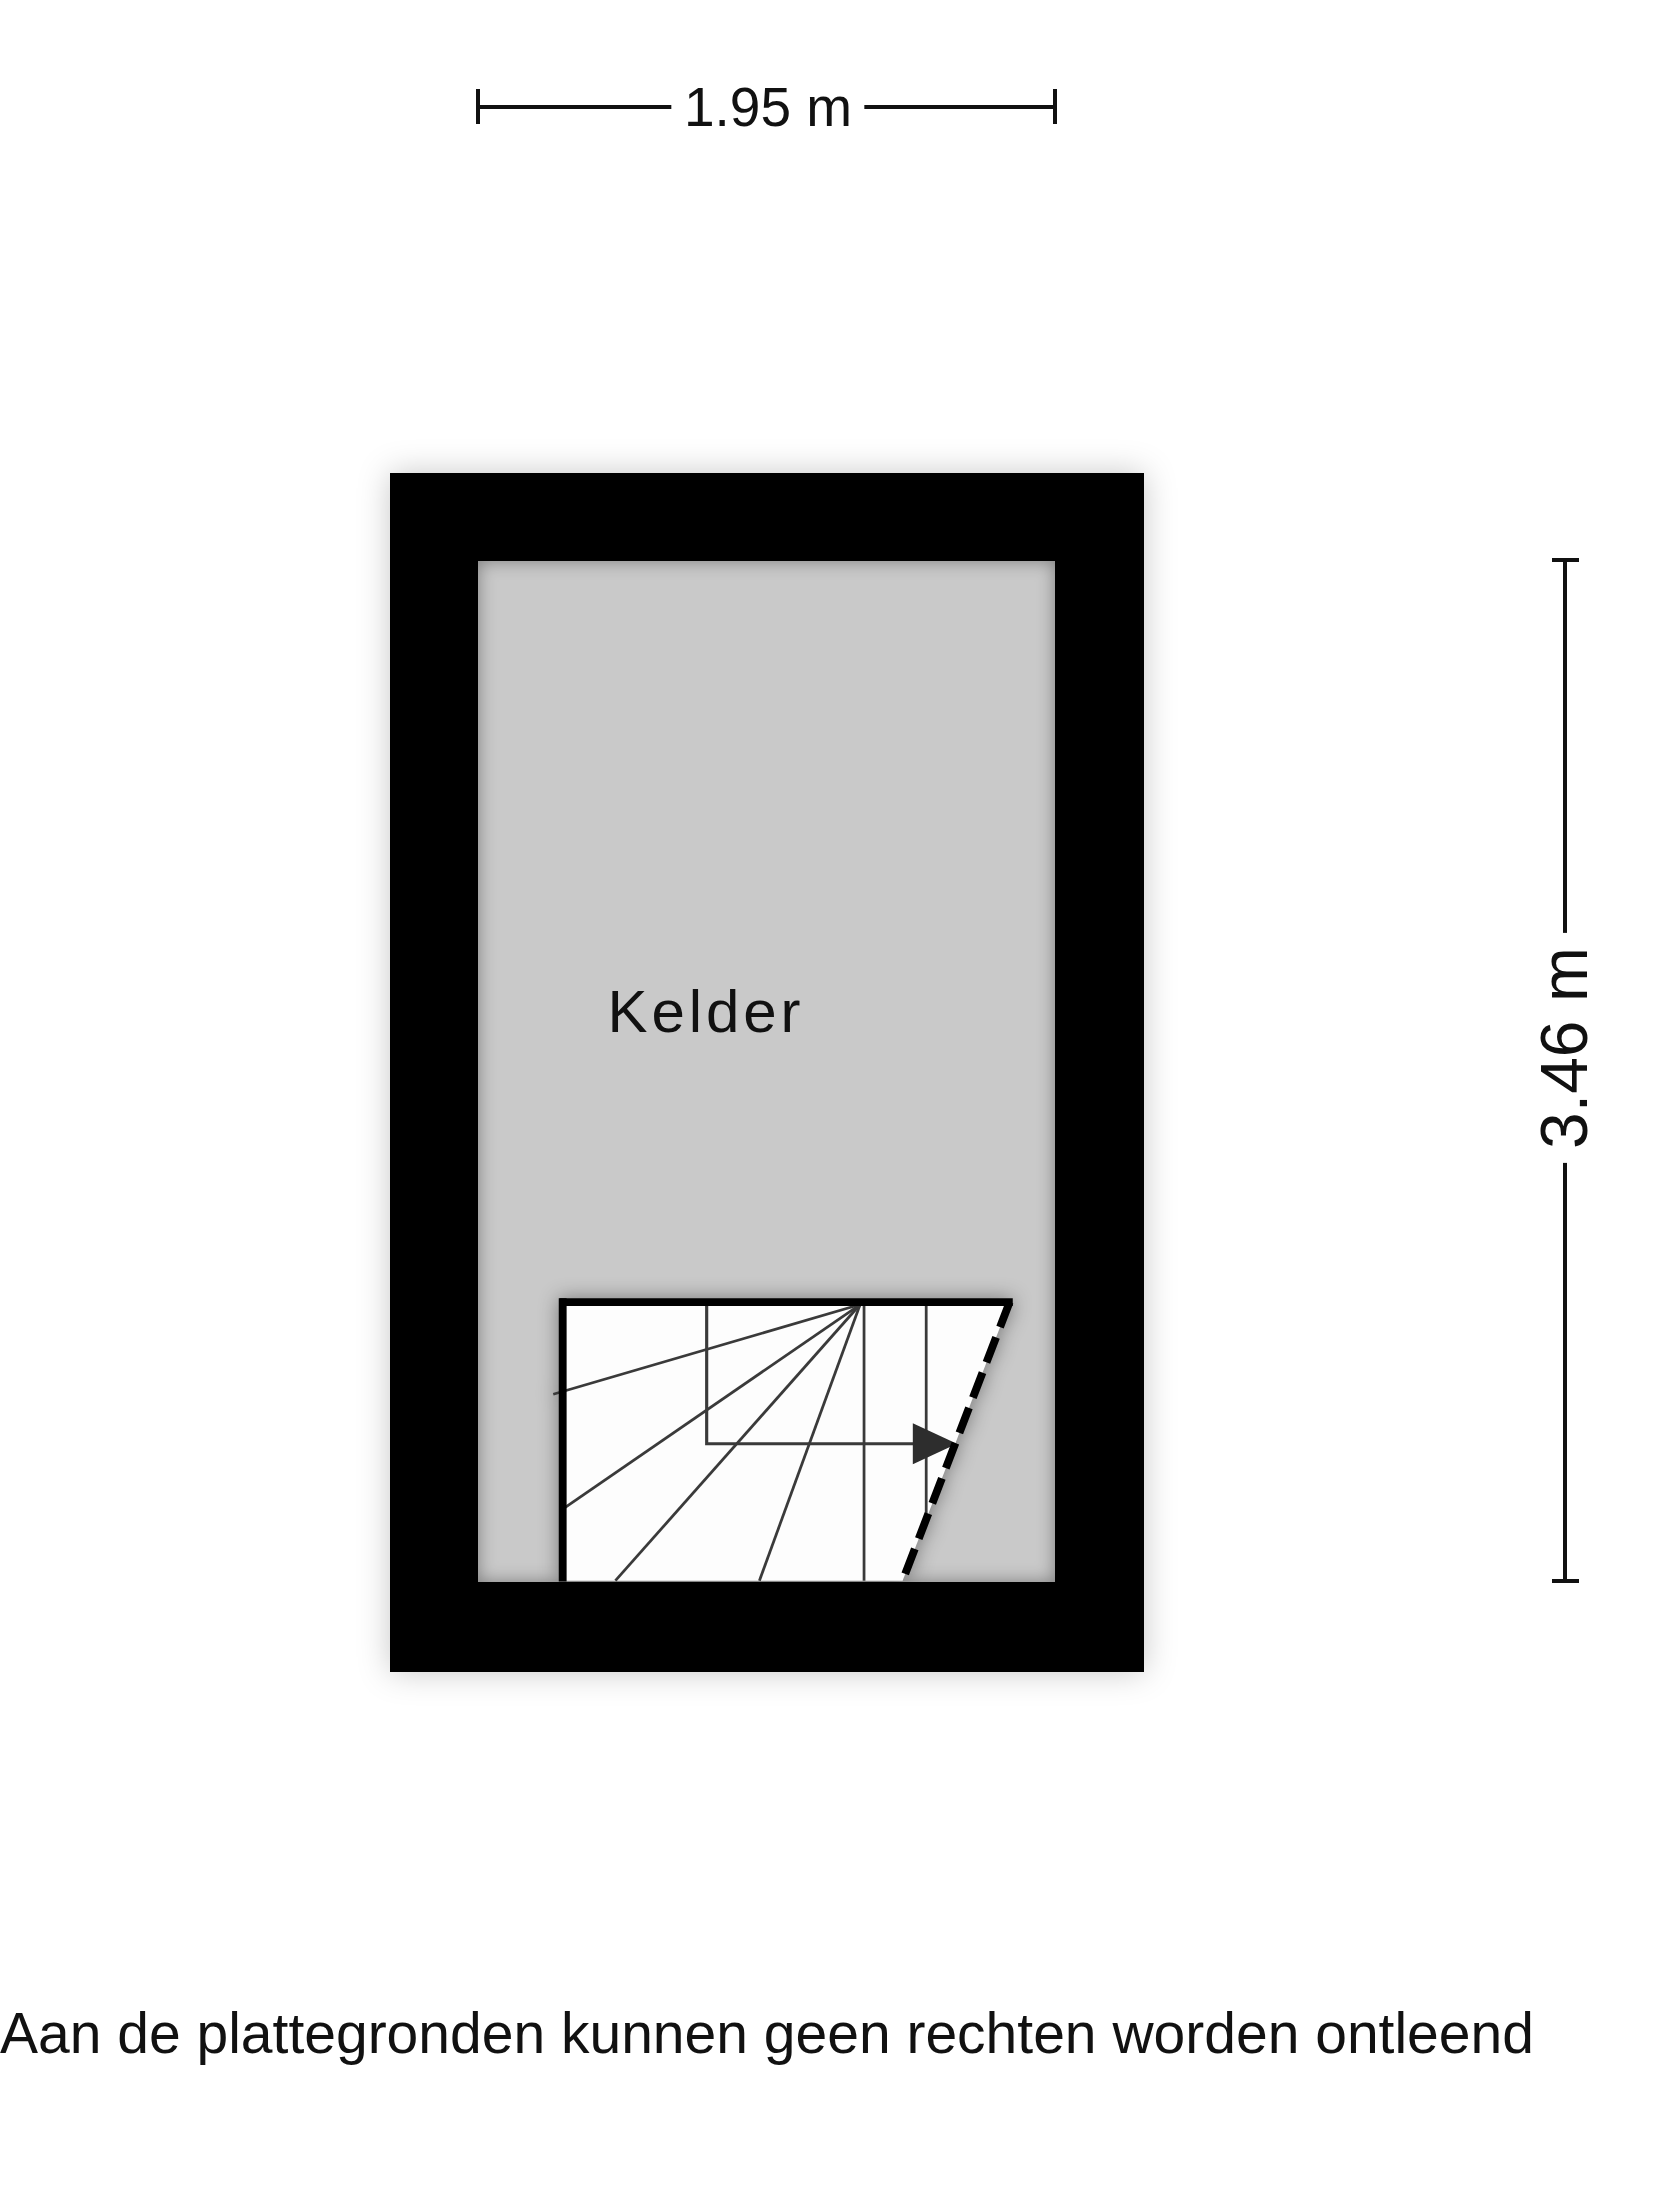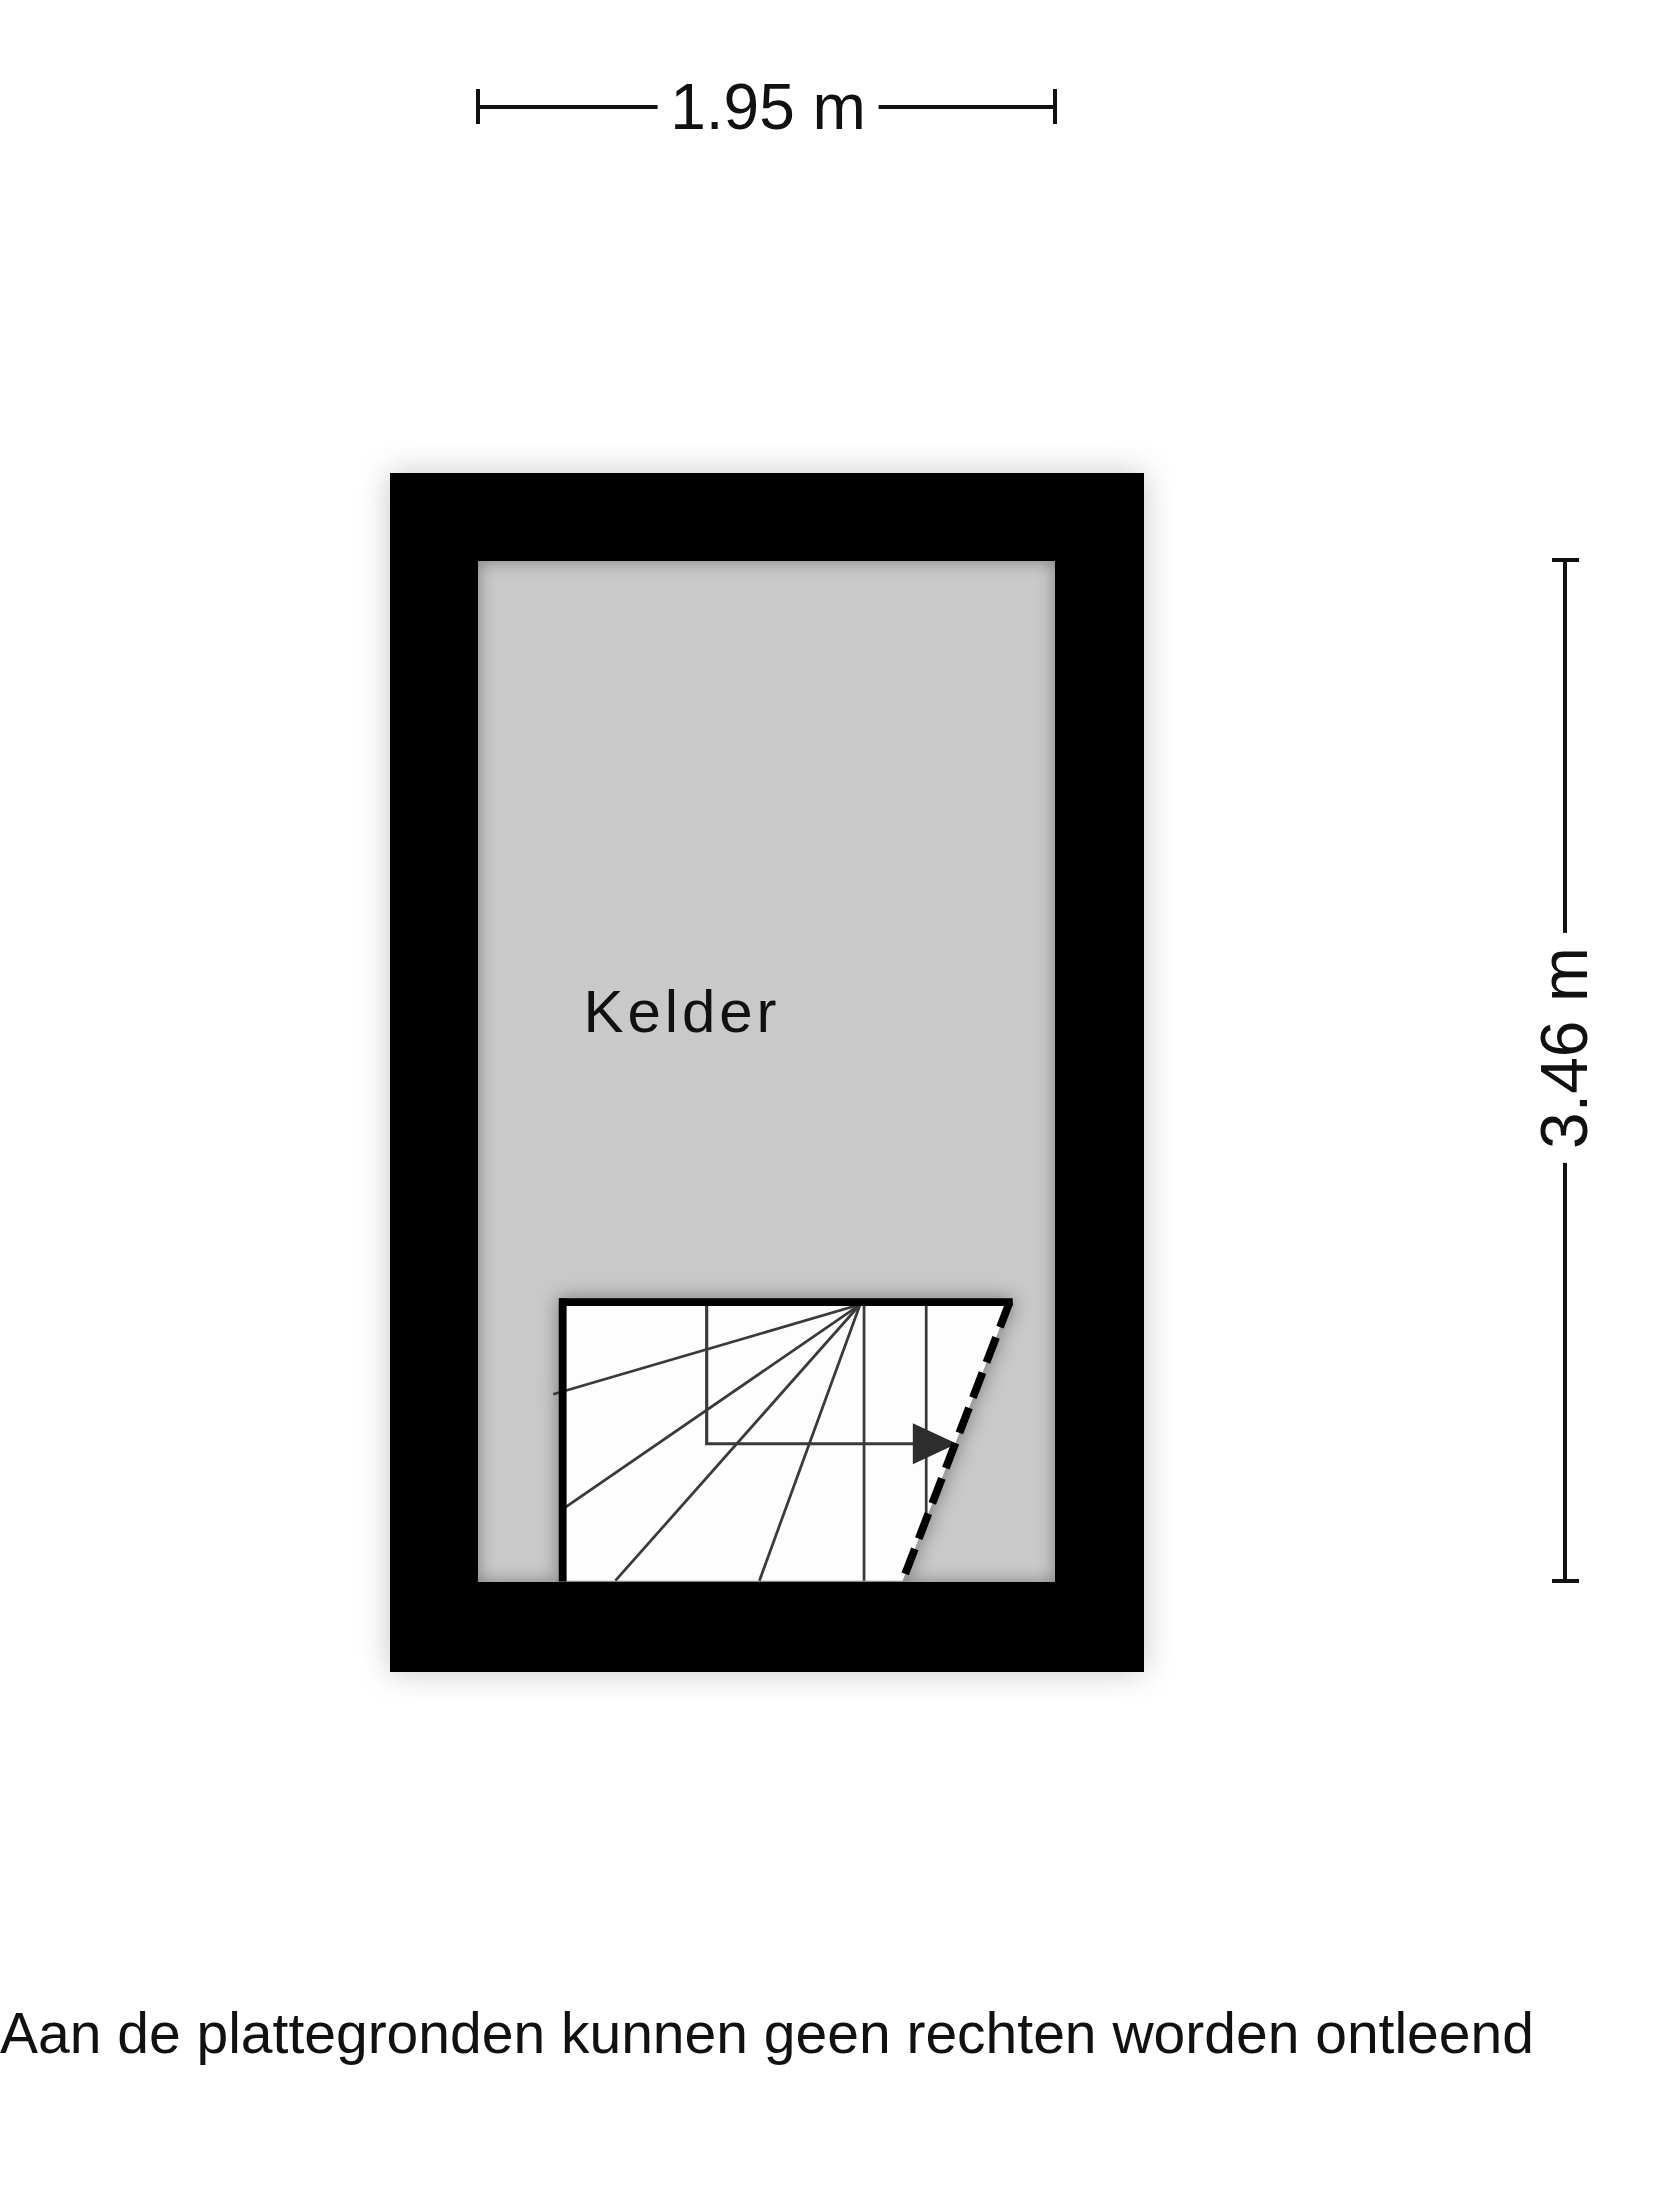--- a/index.html
+++ b/index.html
@@ -9,21 +9,21 @@
     font-family:"Liberation Sans", sans-serif;
     color:var(--text,#111111);
   }
   
   .dimh-line{position:absolute;left:478px;top:105px;width:577px;height:3.9px;background:var(--text,#111);}
   .dimh-tick{position:absolute;width:3.9px;height:35px;top:89px;background:var(--text,#111);}
   .dimh-tick.left{left:476px;}
   .dimh-tick.right{left:1053px;}
   .dimh-label{
     position:absolute;left:768px;top:107px;transform:translate(-50%,-50%);
-    background:#ffffff;padding:0 12.6px;font-size:64px;white-space:nowrap;
+    background:#ffffff;padding:0 12.6px;font-size:55px;white-space:nowrap;
   }
   
   .dimv-line{position:absolute;left:1563px;top:559px;width:3.9px;height:1022px;background:var(--text,#111);}
   .dimv-tick{position:absolute;width:27px;height:3.9px;left:1552px;background:var(--text,#111);}
   .dimv-tick.top{top:558px;}
   .dimv-tick.bottom{top:1579px;}
   .dimv-label{
     position:absolute;left:1564px;top:1048px;
     transform:translate(-50%,-50%) rotate(-90deg);
     background:#ffffff;padding:0 14px;font-size:66px;white-space:nowrap;
@@ -33,21 +33,21 @@
     position:absolute;left:390px;top:473px;width:754px;height:1199px;
     background:var(--wall,#000000);
     filter:drop-shadow(0 0 15.8px rgba(0,0,0,0.22));
   }
   .plan-room{
     position:absolute;left:478px;top:561px;width:577px;height:1021px;
     background:var(--floor,#c9c9c9);
     box-shadow:inset 0 0 17.3px rgba(0,0,0,0.38);
   }
   .room-label{
-    position:absolute;left:682px;top:1011px;transform:translate(-50%,-50%);
+    position:absolute;left:706px;top:1011px;transform:translate(-50%,-50%);
     font-size:60px;letter-spacing:3.9px;color:var(--text,#111);white-space:nowrap;
   }
   .stairs-svg{position:absolute;left:543px;top:1288px;filter:drop-shadow(0 0 9.5px rgba(0,0,0,0.40));}
   
   .footer{
     position:absolute;left:0;top:2002px;width:1366px;text-align:center;
     font-size:57px;line-height:62px;color:var(--text,#0b0b0b);
   }
   .footer div{white-space:nowrap;}
 </style>

